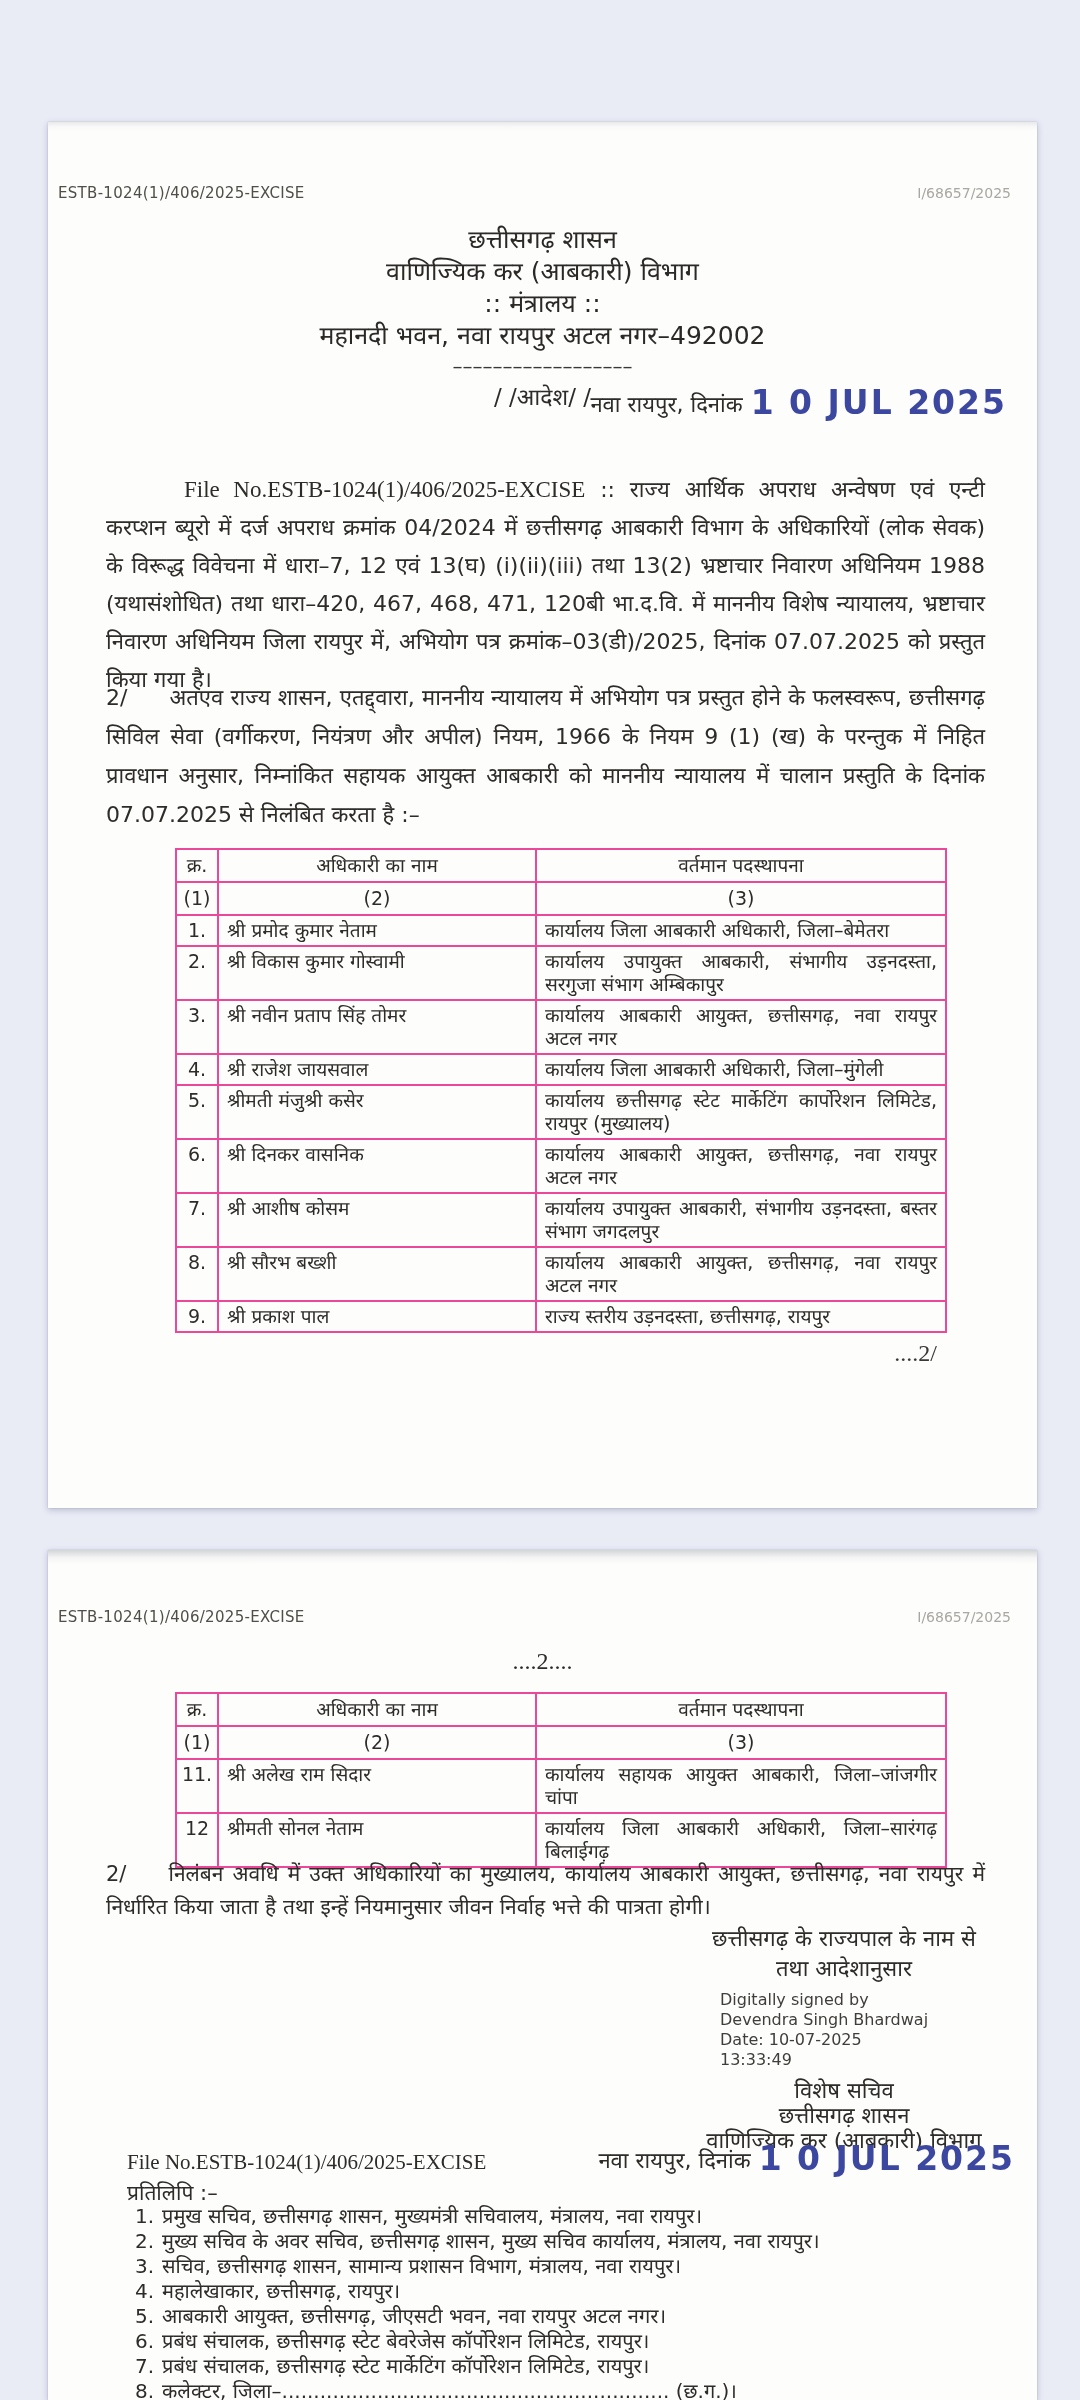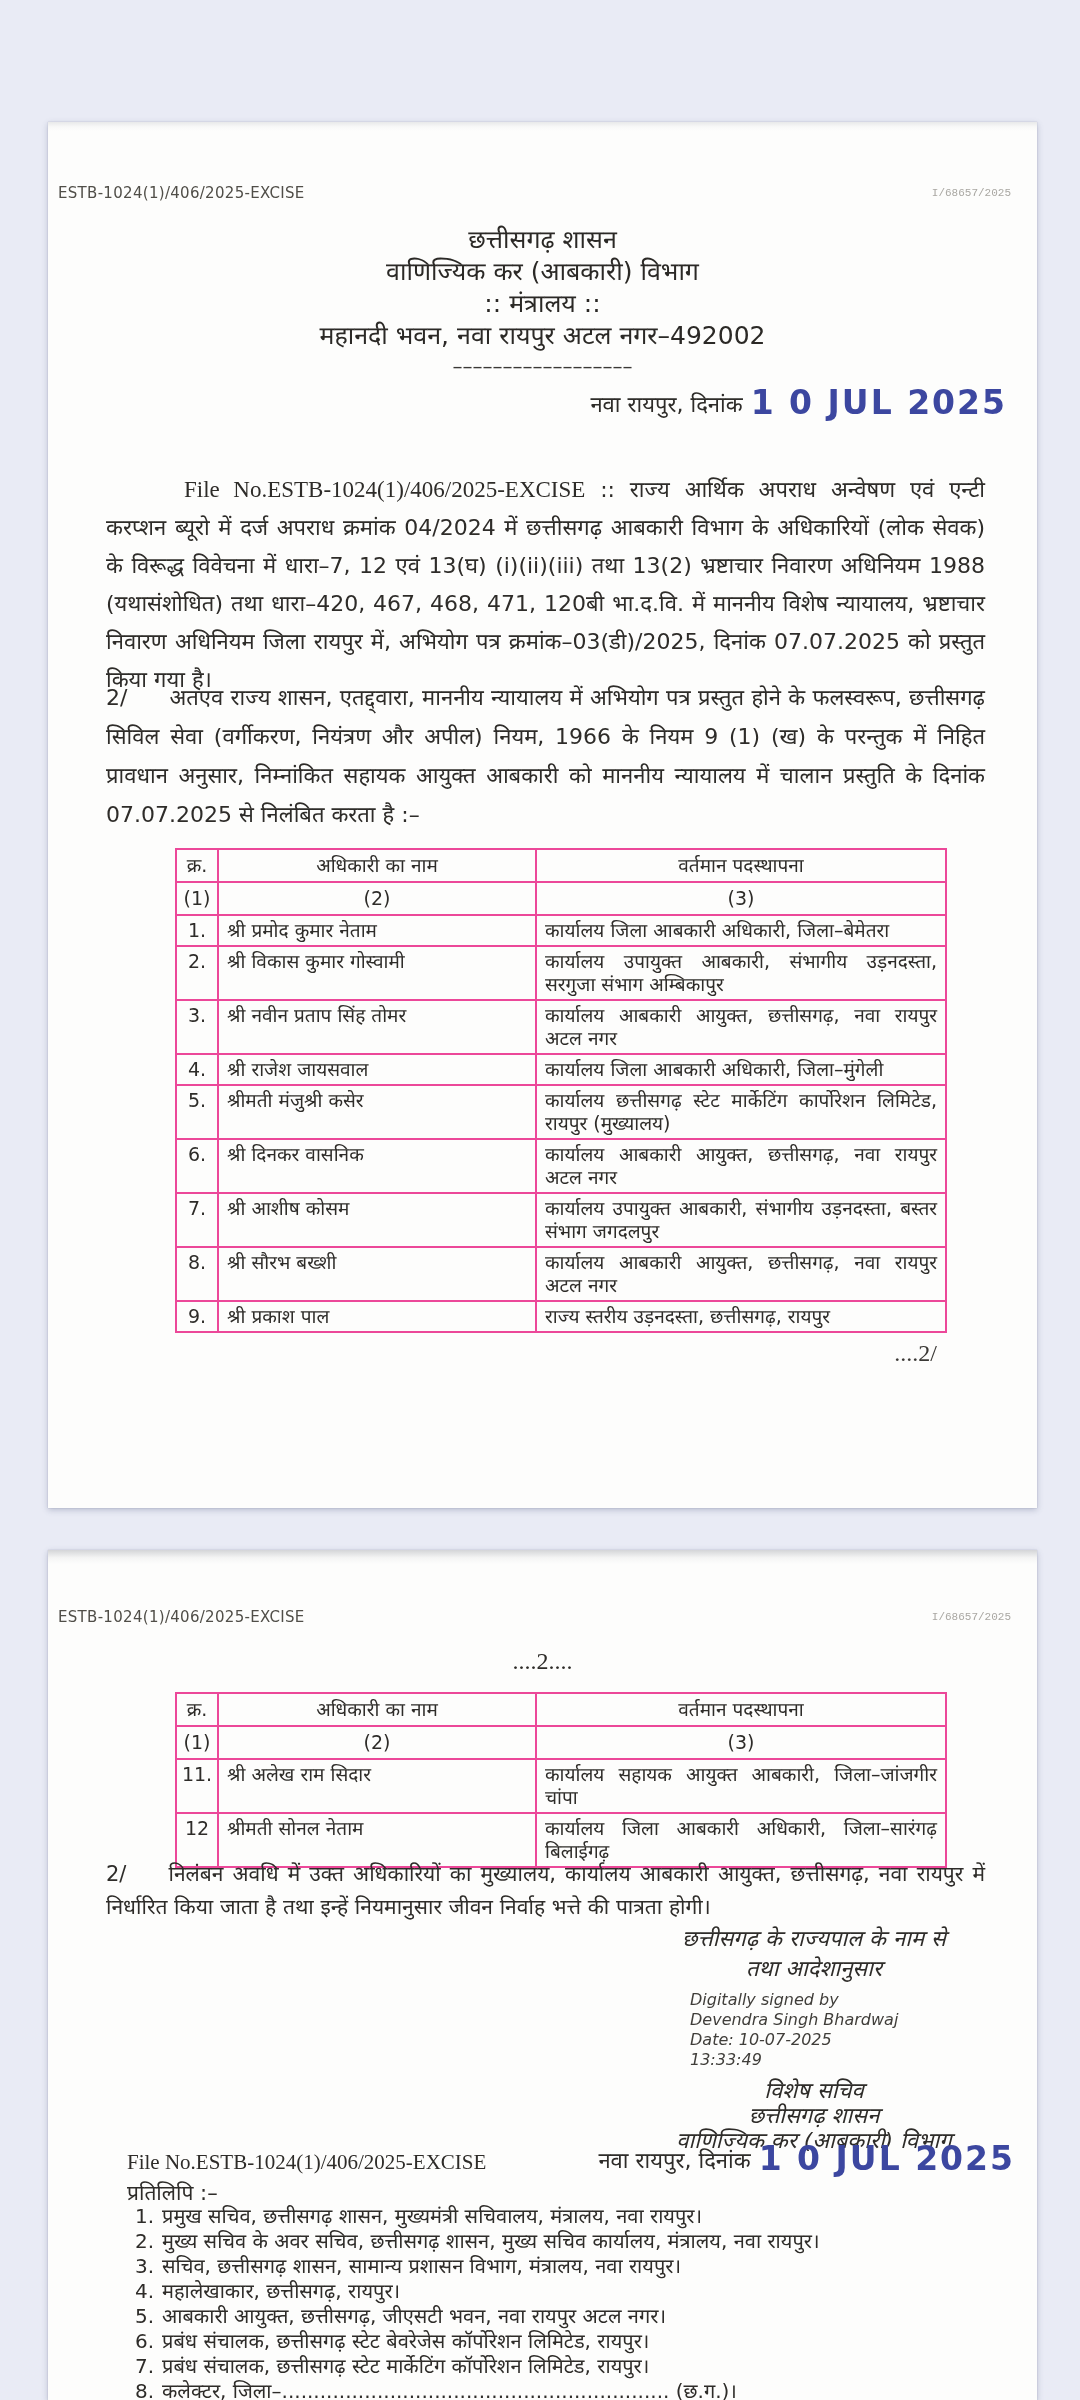--- a/index.html
+++ b/index.html
@@ -19,21 +19,21 @@
   .page2 { top:1550px; height:850px; }
   .smudge {
     position:absolute; top:0; left:0; right:0; height:14px;
     background:linear-gradient(180deg, rgba(125,128,138,.32), rgba(180,182,190,.12) 55%, rgba(255,255,255,0));
   }
   .page1 .smudge { height:9px; opacity:.5; }
 
   .refrow { position:absolute; top:62px; left:10px; right:26px; display:flex; justify-content:space-between; align-items:center; }
   .page2 .refrow { top:58px; }
   .ref-left { font-size:15px; letter-spacing:.3px; color:#504e48; }
-  .ref-right { font-size:11px; color:#a9a7a2;font-family:Liberation Mono, monospace; }
+  .ref-right { font-size:14px; color:#a9a7a2; }
 
   .gov-header { position:absolute; top:102px; left:0; right:0; text-align:center; font-size:25px; line-height:32px; color:#2b2926; }
   .dashes { font-size:20px; line-height:28px; letter-spacing:0; color:#3a3835; }
   .order-title { position:absolute; top:258px; left:0; right:0; text-align:center; font-size:23px; }
 
   .date-row { position:absolute; display:flex; align-items:center; gap:8px; white-space:nowrap; }
   .page1 .date-row { top:264px; right:30px; }
   .page2 .date-row { top:592px; right:22px; }
   .date-label { font-size:22px;margin-left:20px; }
   .stamp {
@@ -55,21 +55,21 @@
   .doc-table thead th { text-align:center; padding:4px 4px; }
   .doc-table td.sn { text-align:center; padding:3px 2px; }
   .doc-table td.posting { text-align:justify;margin-top:19px; }
   .doc-table { border:2px solid #55524b; }
 
   .page-marker { position:absolute; top:1218px; right:100px; font-family:"Liberation Serif", serif; font-size:24px; color:#3a3835; }
   .continuation { position:absolute; top:98px; left:0; right:0; text-align:center; font-family:"Liberation Serif", serif; font-size:24px; }
 
   .page2 .para { top:308px; line-height:33px; font-size:21px; }
 
-  .sign-col { position:absolute; left:556px; width:420px; text-align:center;font-style:italic; }
+  .sign-col { position:absolute; left:586px; width:420px; text-align:center; }
   .governor { top:374px; font-size:22px; line-height:30px; }
   .digital { top:440px; text-align:left; padding-left:86px; font-size:16px; line-height:20px; color:#403e3a; }
   .designation { top:528px; font-size:22px; line-height:25px; }
 
   .file-line { position:absolute; top:600px; left:79px; font-family:"Liberation Serif", serif; font-size:21px; }
   .copies-label { position:absolute; top:628px; left:79px; font-size:21px; }
   .copies { position:absolute; top:654px; left:72px; right:30px; list-style:none; font-size:20px; line-height:25px; }
   .copy-item { display:flex; align-items:baseline; }
   .copy-no { flex:0 0 34px; text-align:right; margin-right:8px; }
   .copy-text { flex:1 1 auto; white-space:nowrap; overflow:hidden; }
@@ -86,20 +86,21 @@
   </div>
 
   <div class="gov-header">
     <div>छत्तीसगढ़ शासन</div>
     <div>वाणिज्यिक कर (आबकारी) विभाग</div>
     <div>:: मंत्रालय ::</div>
     <div>महानदी भवन, नवा रायपुर अटल नगर–492002</div>
     <div class="dashes">––––––––––––––––––</div>
   </div>
 
+  <div class="order-title">/ /आदेश/ /</div>
 
   <div class="date-row">
     <span class="date-label">नवा रायपुर, दिनांक</span>
     <span class="stamp">1 0 JUL 2025</span>
   </div>
 
   <p class="para para1"><span class="latin-serif">File No.ESTB-1024(1)/406/2025-EXCISE</span> <span>:: राज्य आर्थिक अपराध अन्वेषण एवं एन्टी करप्शन ब्यूरो में दर्ज अपराध क्रमांक 04/2024 में छत्तीसगढ़ आबकारी विभाग के अधिकारियों (लोक सेवक) के विरूद्ध विवेचना में धारा–7, 12 एवं 13(घ) (i)(ii)(iii) तथा 13(2) भ्रष्टाचार निवारण अधिनियम 1988 (यथासंशोधित) तथा धारा–420, 467, 468, 471, 120बी भा.द.वि. में माननीय विशेष न्यायालय, भ्रष्टाचार निवारण अधिनियम जिला रायपुर में, अभियोग पत्र क्रमांक–03(डी)/2025, दिनांक 07.07.2025 को प्रस्तुत किया गया है।</span></p>
 
   <p class="para para2"><span class="pnum">2/</span><span>अतएव राज्य शासन, एतद्द्वारा, माननीय न्यायालय में अभियोग पत्र प्रस्तुत होने के फलस्वरूप, छत्तीसगढ़ सिविल सेवा (वर्गीकरण, नियंत्रण और अपील) नियम, 1966 के नियम 9 (1) (ख) के परन्तुक में निहित प्रावधान अनुसार, निम्नांकित सहायक आयुक्त आबकारी को माननीय न्यायालय में चालान प्रस्तुति के दिनांक 07.07.2025 से निलंबित करता है :–</span></p>
 

